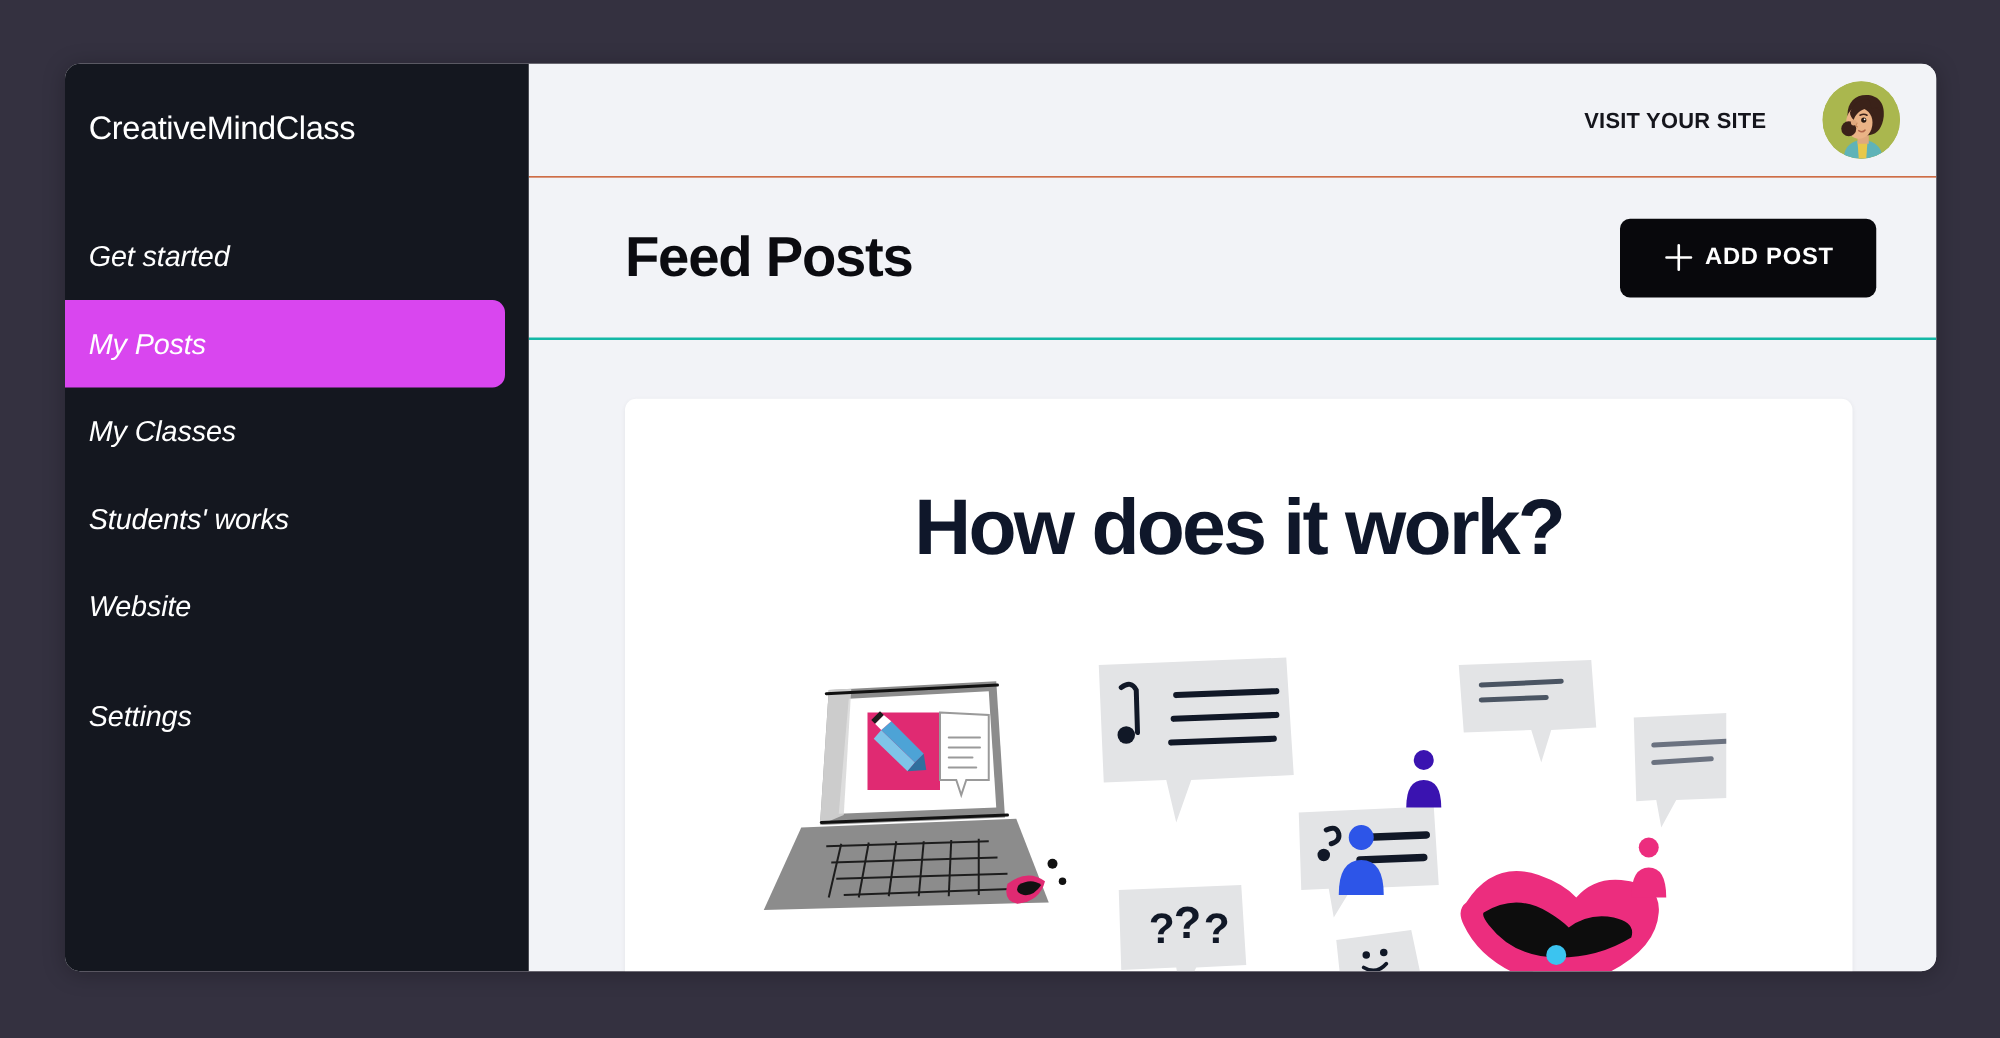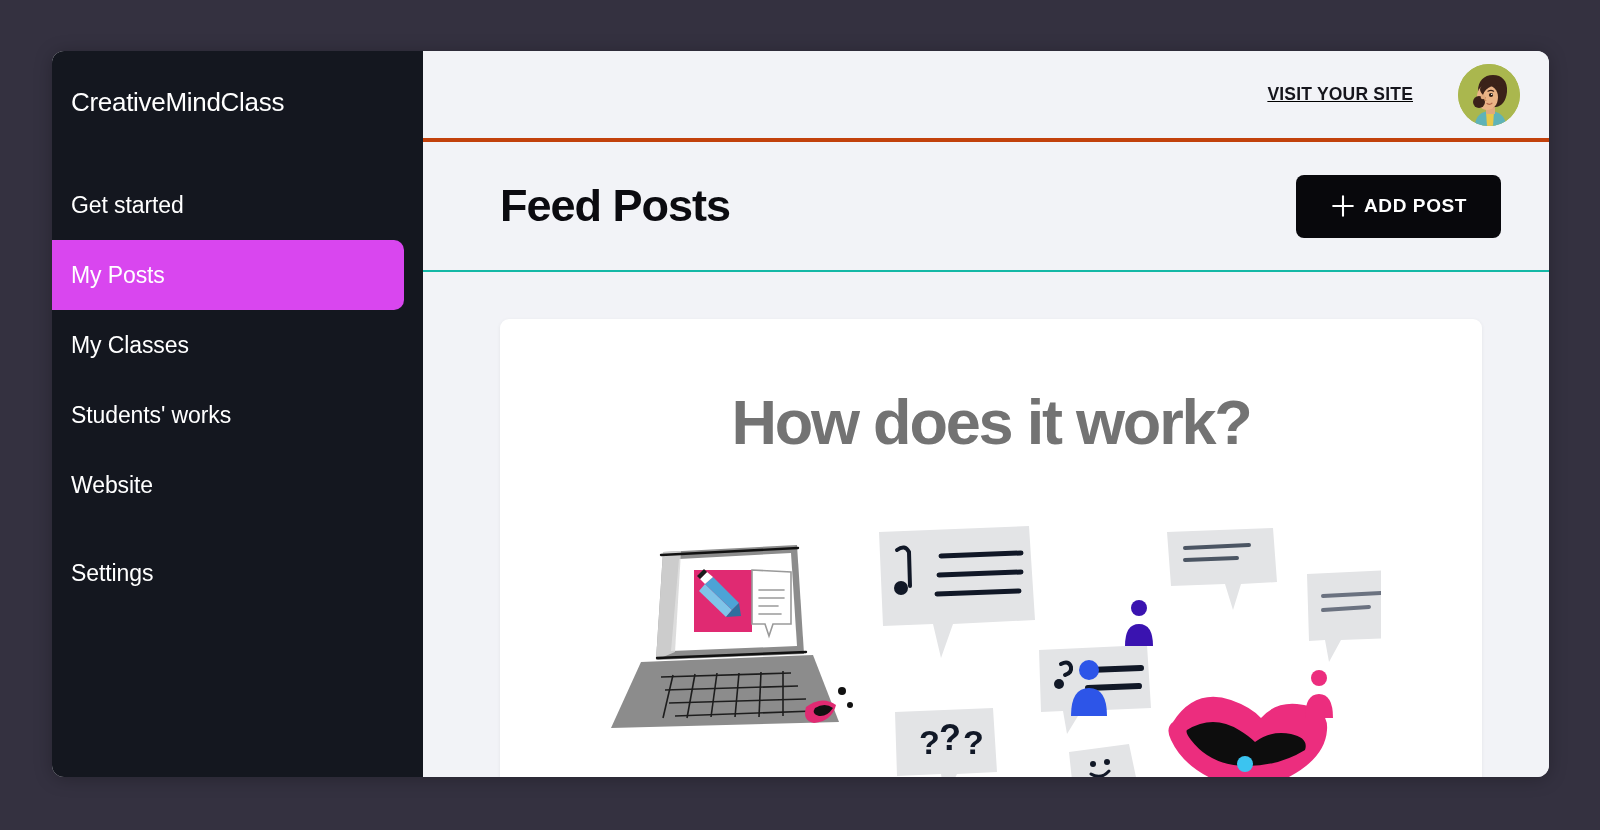--- a/index.html
+++ b/index.html
@@ -43,20 +43,21 @@
     letter-spacing: -0.3px;
     padding: 20px 0 0 19px;
     line-height: 1.2;
     white-space: nowrap;
   }
 
   .nav {
     margin-top: 52px;
     display: flex;
     flex-direction: column;
+    font-style: italic;
   }
 
   .nav-item {
     height: 70px;
     display: flex;
     align-items: center;
     padding-left: 19px;
     color: #ffffff;
     font-size: 23px;
     font-weight: 400;
@@ -84,22 +85,21 @@
     min-width: 0;
   }
 
   .topbar {
     height: 91px;
     flex: 0 0 91px;
     display: flex;
     align-items: center;
     justify-content: flex-end;
     padding-right: 29px;
-    border-bottom: 4px solid #c2410c;
-    text-decoration: underline;
+    border-bottom: 1px solid #c2410c;
   }
 
   .visit-site {
     color: #15151c;
     font-size: 17.5px;
     font-weight: 700;
     letter-spacing: 0.2px;
     margin-right: 45px;
     cursor: pointer;
     white-space: nowrap;
@@ -168,21 +168,21 @@
     height: 520px;
     box-shadow: 0 1px 4px rgba(16,18,35,0.06);
     padding-top: 72px;
     overflow: hidden;
   }
 
   .post-title {
     text-align: center;
     font-size: 63px;
     font-weight: 700;
-    color: #737373;
+    color: #0f172a;
     letter-spacing: -2.2px;
     line-height: 1;
   }
 
   .illustration-wrap {
     margin-top: 58px;
     display: flex;
     justify-content: center;
   }
   .illustration { display: block; }

